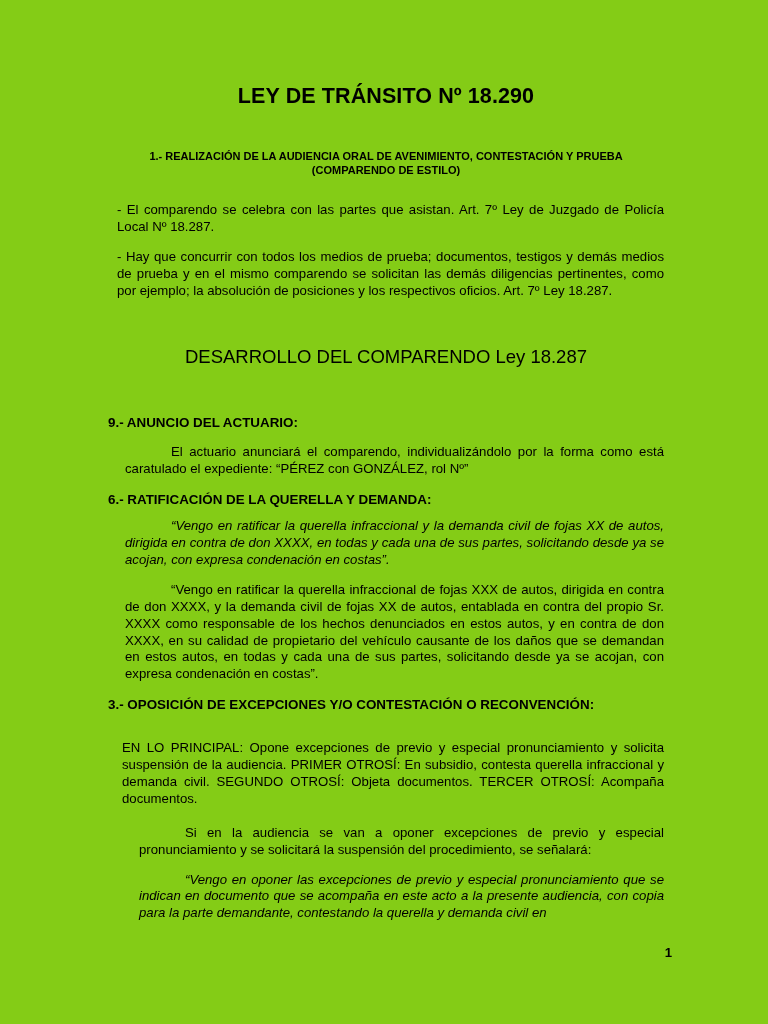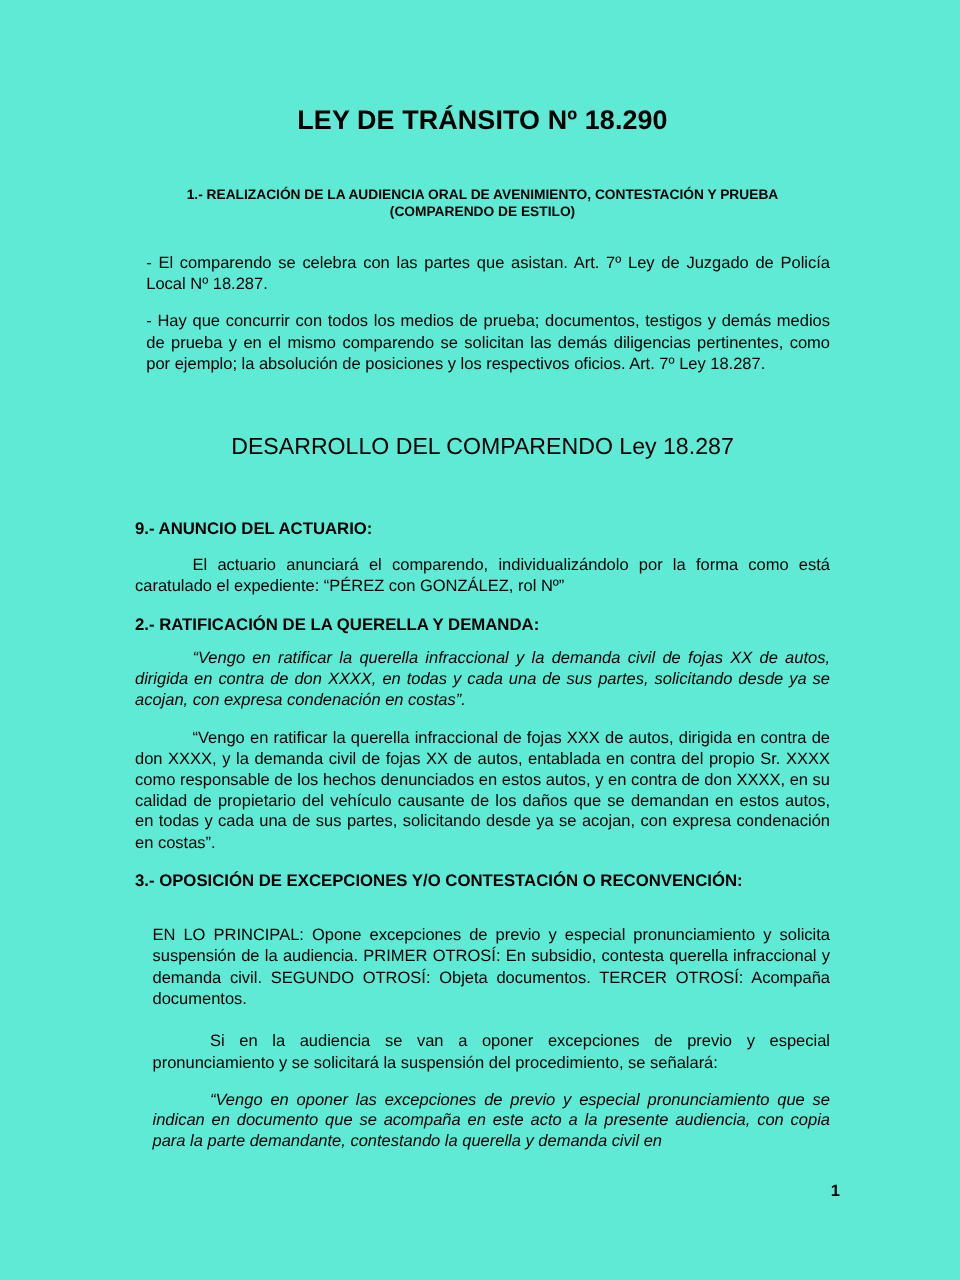--- a/index.html
+++ b/index.html
@@ -11,21 +11,21 @@
     width: 768px;
     height: 1024px;
     position: relative;
     font-family: "Liberation Sans", sans-serif;
     color: #000000;
     overflow: hidden;
   }
   .page {
     position: absolute;
     inset: 0;
-    background: #5eead4;
+    background: #84cc16;
   }
   .content {
     position: absolute;
     left: 108px;
     top: 84px;
     width: 556px;
   }
 
   
   .doc-title {
@@ -78,20 +78,21 @@
   
   .para {
     font-size: 13.2px;
     line-height: 1.285;
     margin: 0;
     text-align: justify;
     text-justify: inter-word;
   }
   .para.indent {
     text-indent: 46px;
+    margin-left: 17px;
   }
   .para.dash {
     padding-left: 9px;
   }
   .para.block {
     padding-left: 14px;
   }
   .para.ital {
     font-style: italic;
   }
@@ -142,21 +143,21 @@
     <div class="gap-xl"></div>
 
     <p class="heading-left">9.- ANUNCIO DEL ACTUARIO:</p>
 
     <div class="gap-s"></div>
 
     <p class="para indent">El actuario anunciará el comparendo, individualizándolo por la forma como está caratulado el expediente: “PÉREZ con GONZÁLEZ, rol Nº”</p>
 
     <div class="gap-s"></div>
 
-    <p class="heading-left">2.- RATIFICACIÓN DE LA QUERELLA Y DEMANDA:</p>
+    <p class="heading-left">6.- RATIFICACIÓN DE LA QUERELLA Y DEMANDA:</p>
 
     <div class="gap-xs"></div>
 
     <p class="para indent ital">“Vengo en ratificar la querella infraccional y la demanda civil de fojas XX de autos, dirigida en contra de don XXXX, en todas y cada una de sus partes, solicitando desde ya se acojan, con expresa condenación en costas”.</p>
 
     <div class="gap-s"></div>
 
     <p class="para indent">“Vengo en ratificar la querella infraccional de fojas XXX de autos, dirigida en contra de don XXXX, y la demanda civil de fojas XX de autos, entablada en contra del propio Sr. XXXX como responsable de los hechos denunciados en estos autos, y en contra de don XXXX, en su calidad de propietario del vehículo causante de los daños que se demandan en estos autos, en todas y cada una de sus partes, solicitando desde ya se acojan, con expresa condenación en costas”.</p>
 
     <div class="gap-s"></div>

